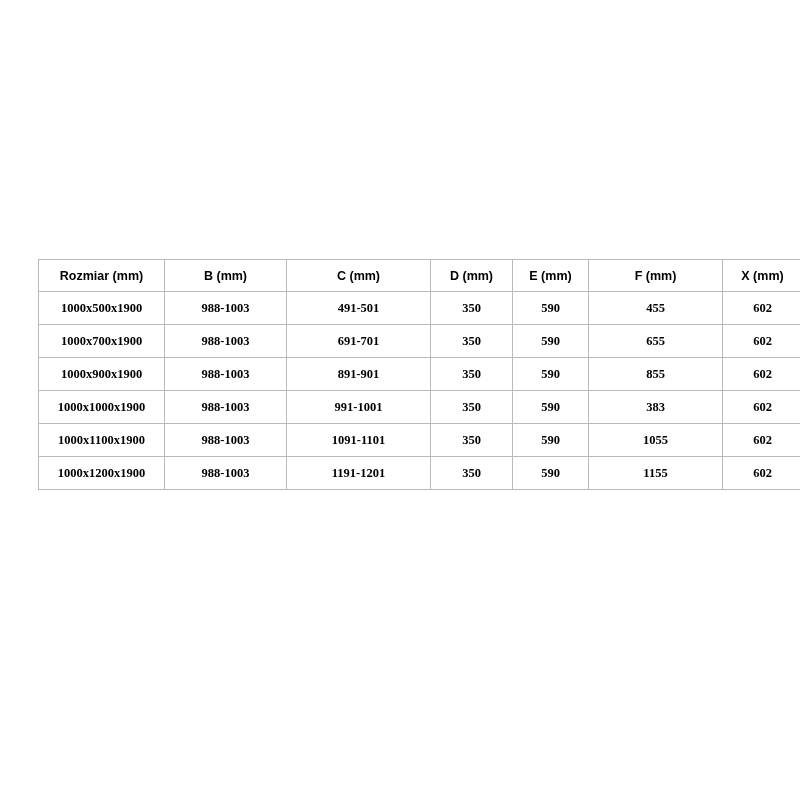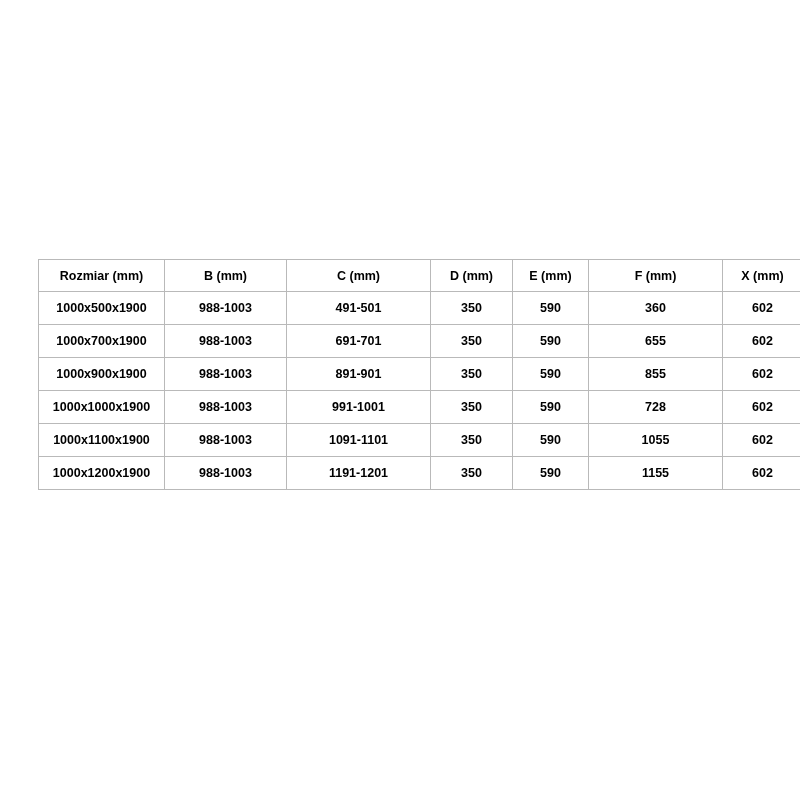--- a/index.html
+++ b/index.html
@@ -41,20 +41,21 @@
     padding: 0 2px;
     color: #000000;
     background: #ffffff;
   }
   table.spec thead th {
     font-weight: bold;
     height: 31px;
   }
   table.spec tbody td {
     font-weight: bold;
+    font-family: Liberation Serif, serif;
   }
   
   col.c0 { width: 126px; }
   col.c1 { width: 122px; }
   col.c2 { width: 144px; }
   col.c3 { width: 82px; }
   col.c4 { width: 76px; }
   col.c5 { width: 134px; }
   col.c6 { width: 80px; }
 </style>
@@ -84,21 +85,21 @@
           <th>X (mm)</th>
         </tr>
       </thead>
       <tbody>
         <tr>
           <td>1000x500x1900</td>
           <td>988-1003</td>
           <td>491-501</td>
           <td>350</td>
           <td>590</td>
-          <td>360</td>
+          <td>455</td>
           <td>602</td>
         </tr>
         <tr>
           <td>1000x700x1900</td>
           <td>988-1003</td>
           <td>691-701</td>
           <td>350</td>
           <td>590</td>
           <td>655</td>
           <td>602</td>
@@ -111,21 +112,21 @@
           <td>590</td>
           <td>855</td>
           <td>602</td>
         </tr>
         <tr>
           <td>1000x1000x1900</td>
           <td>988-1003</td>
           <td>991-1001</td>
           <td>350</td>
           <td>590</td>
-          <td>728</td>
+          <td>383</td>
           <td>602</td>
         </tr>
         <tr>
           <td>1000x1100x1900</td>
           <td>988-1003</td>
           <td>1091-1101</td>
           <td>350</td>
           <td>590</td>
           <td>1055</td>
           <td>602</td>

